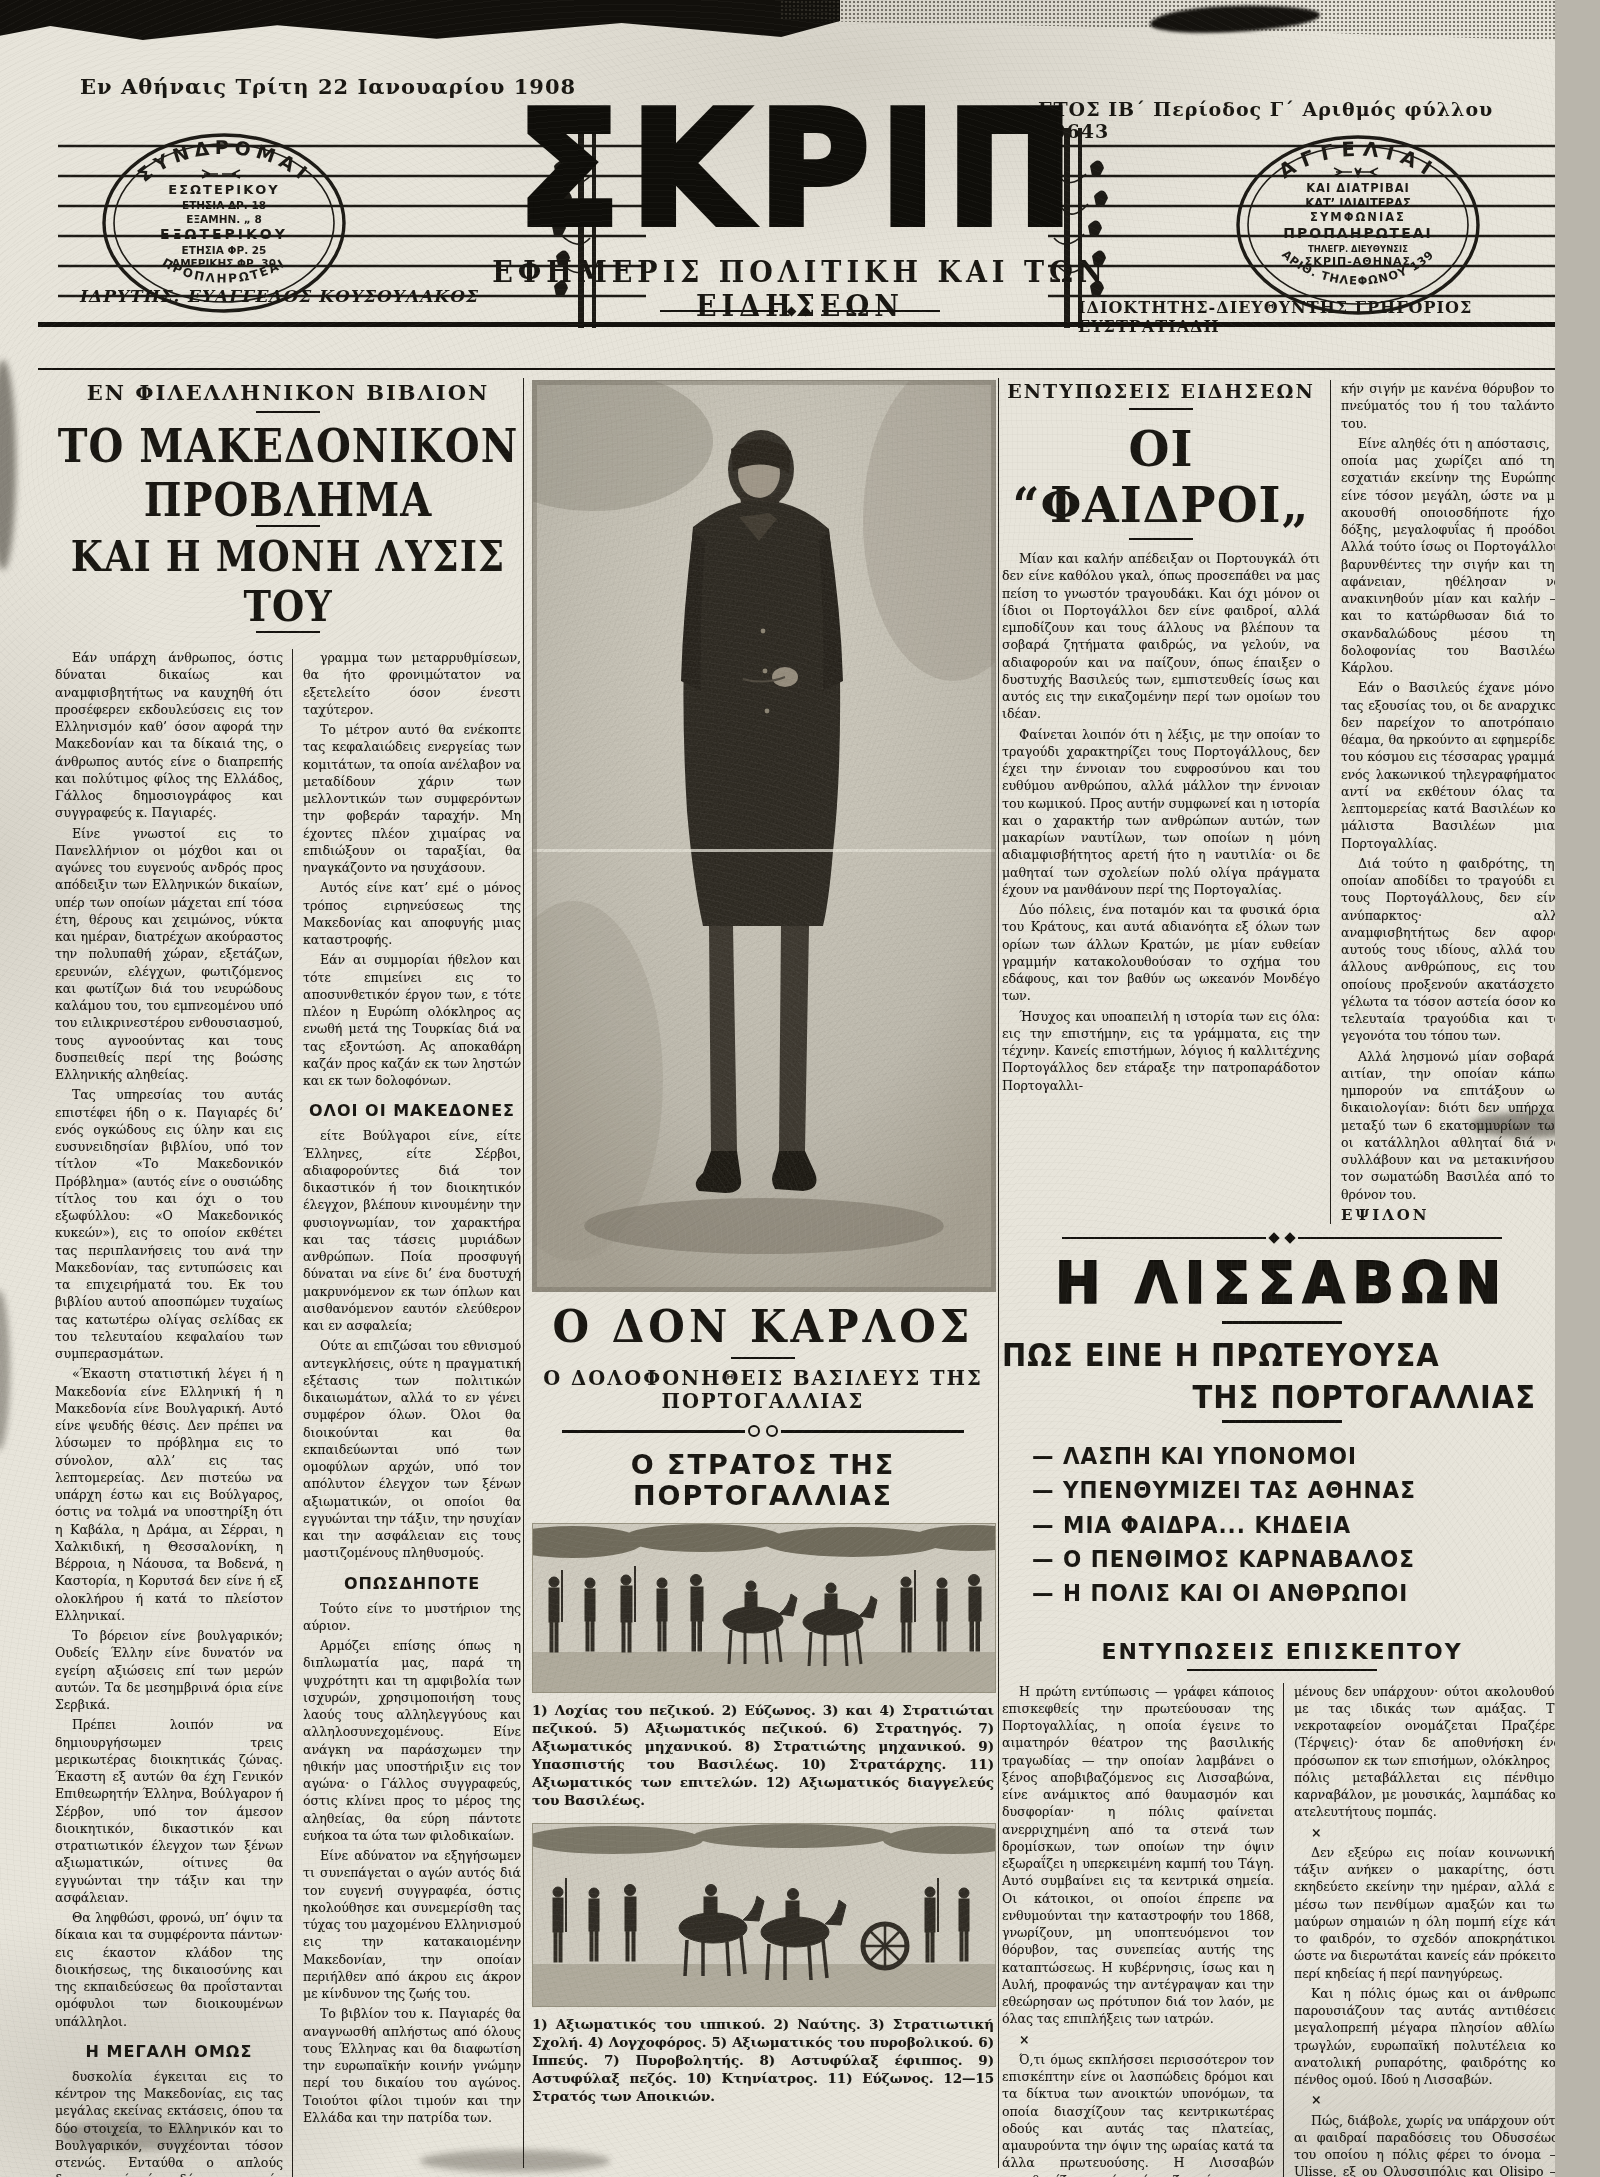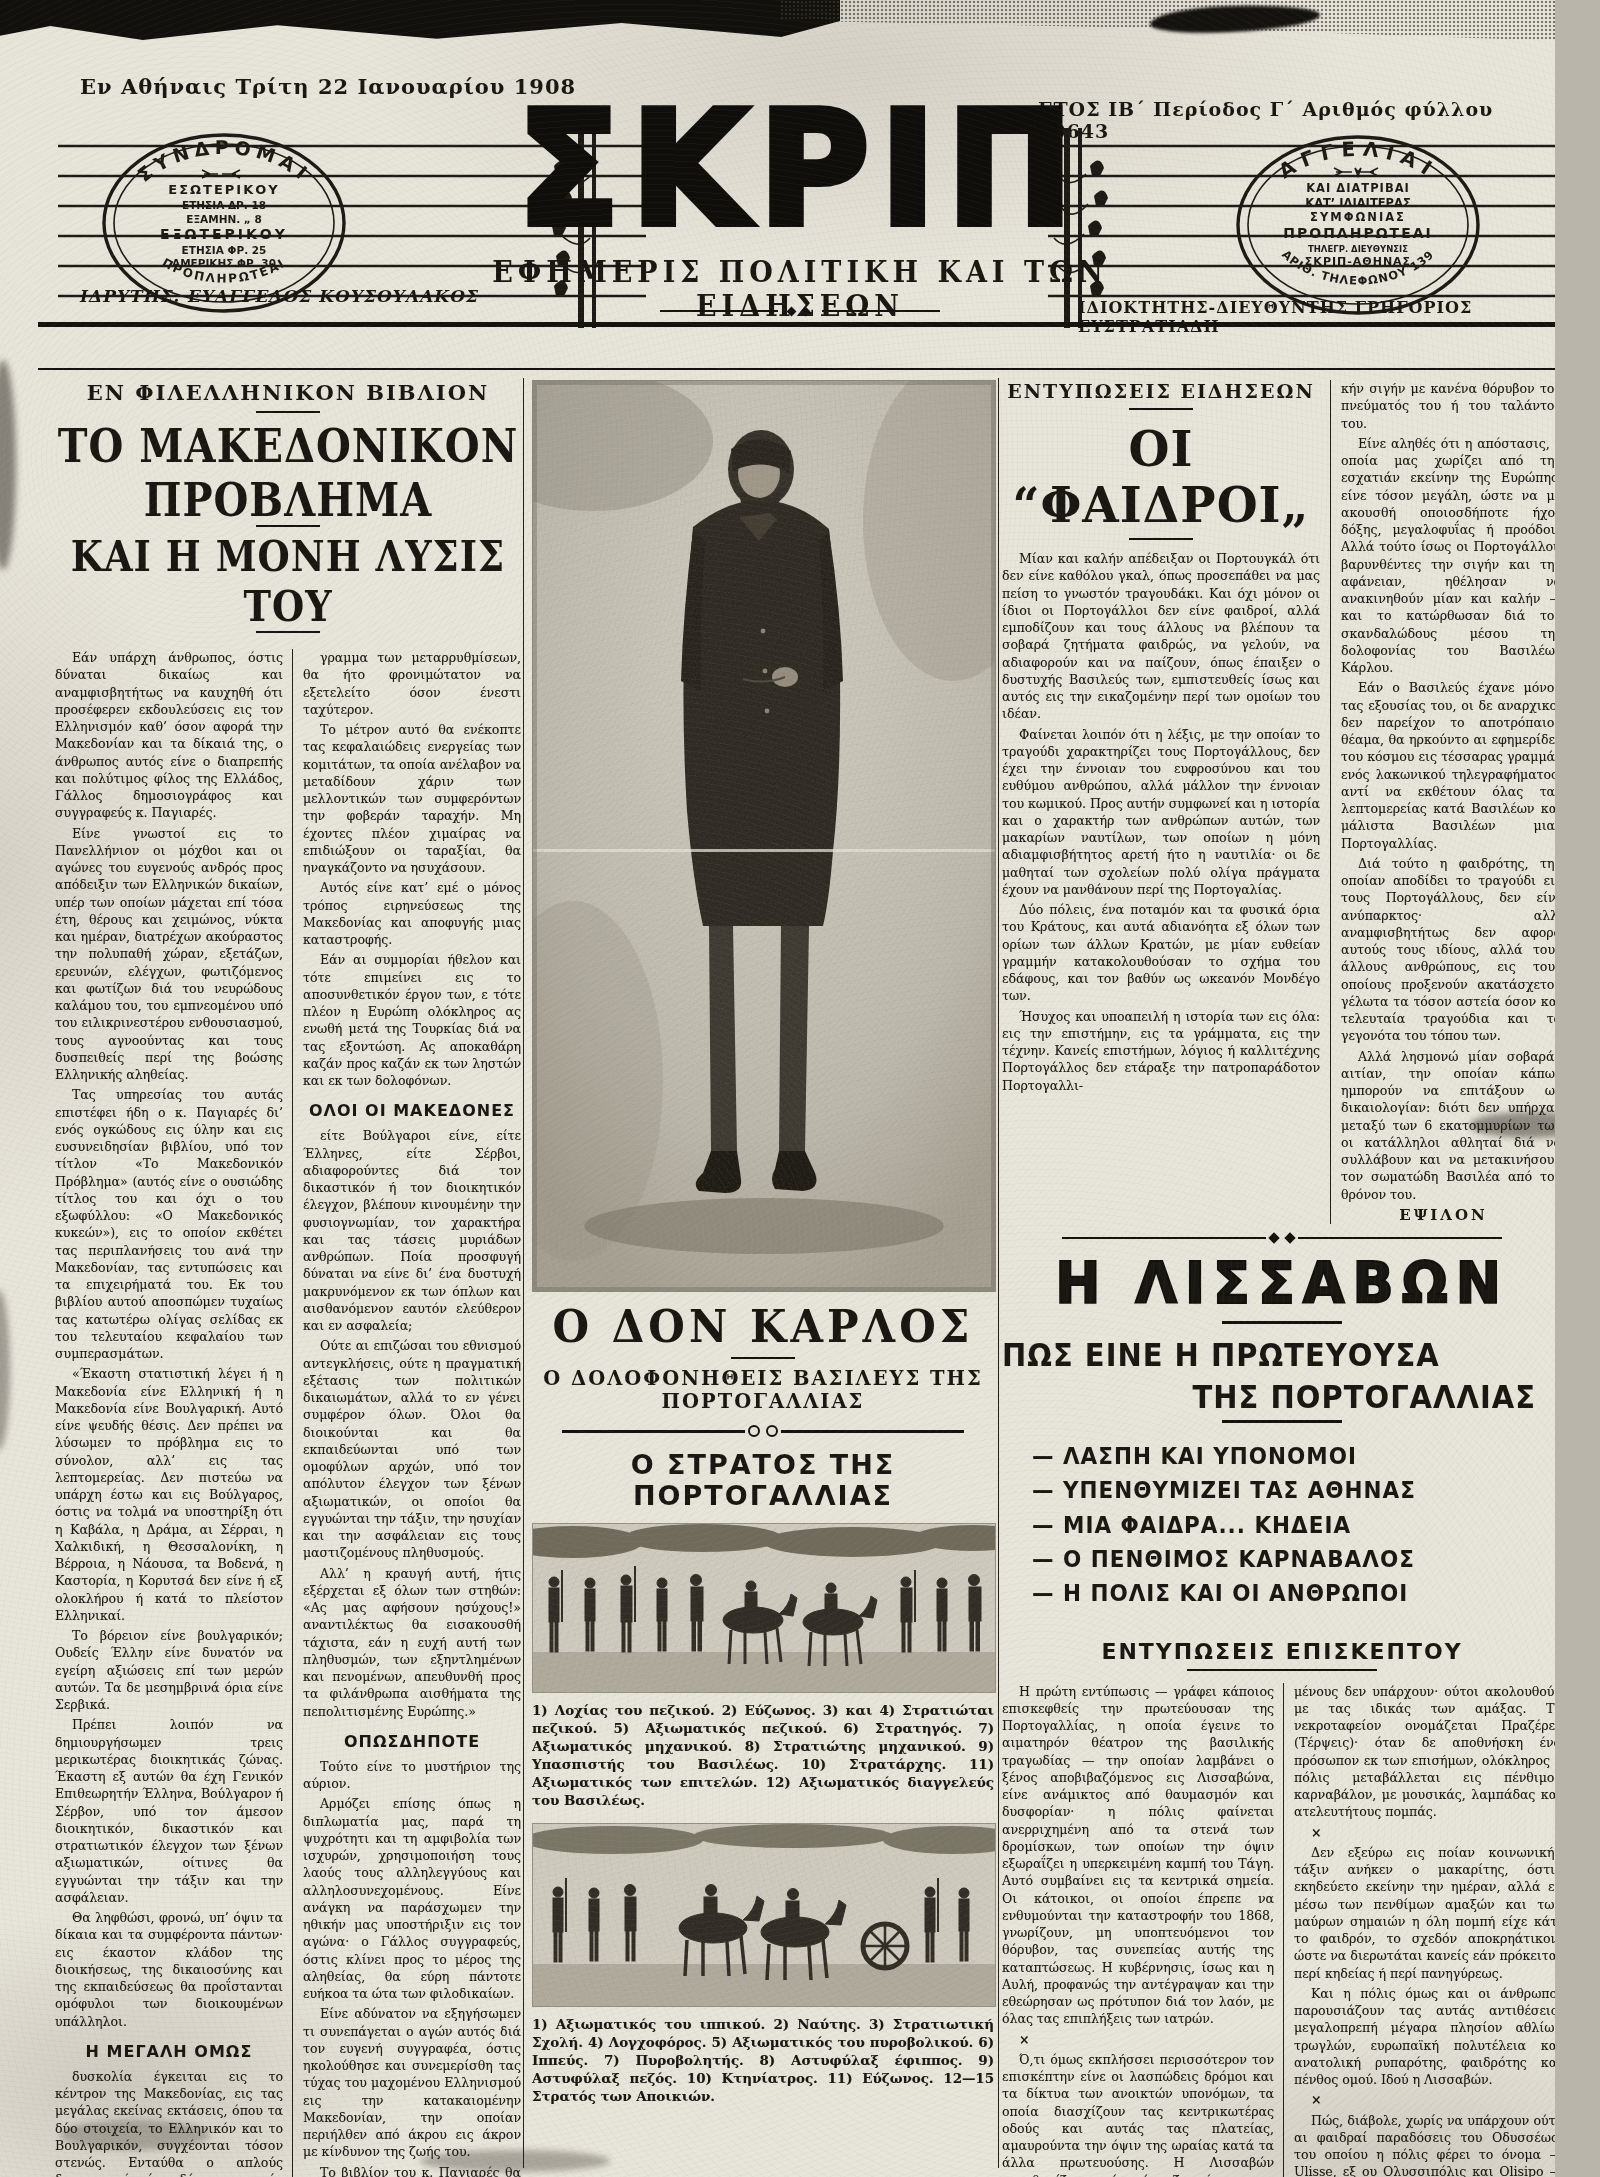--- a/index.html
+++ b/index.html
@@ -89,21 +89,21 @@
   .engraving{display:block;width:462px;margin-top:12px;border:1px solid #96917f;background:#d2cec3;}
   .caption{font-size:13.4px;font-weight:bold;line-height:1.35;text-align:justify;margin-top:8px;
     text-shadow:.3px .3px 0 rgba(25,22,16,.35);}
   
   .right-region{position:absolute;top:380px;left:1002px;width:560px;}
   .faidroi-row{display:flex;}
   .col4{width:318px;padding-right:10px;border-right:1px solid #23201a;}
   .col5{flex:1;padding-left:10px;}
   .kicker2{font-size:19px;font-weight:bold;text-align:center;letter-spacing:2px;}
   .faidroi-head{font-size:47px;font-weight:bold;text-align:center;letter-spacing:1px;margin:12px 0 4px 0;transform:scaleY(1.02);}
-  .signature{text-align:center;font-weight:bold;font-size:15px;letter-spacing:3px;padding-right:16px;}
+  .signature{text-align:left;font-weight:bold;font-size:15px;letter-spacing:3px;padding-right:16px;}
   .lisbon-head{margin-top:10px;}
   .orn2{display:flex;align-items:center;margin:0 60px 10px 60px;}
   .orn2 .l{flex:1;height:2px;background:#14120e;}
   .orn2 .dm{width:8px;height:8px;background:#14120e;transform:rotate(45deg);margin:0 4px;}
   .lisbon-title{font-family:"DejaVu Sans",sans-serif;font-weight:bold;font-size:54px;text-align:center;
     letter-spacing:8px;-webkit-text-stroke:2px #12100c;transform:scaleY(1.05);}
   .deck1{font-family:"DejaVu Sans",sans-serif;font-weight:bold;font-size:29px;letter-spacing:1px;
     margin-top:14px;text-align:left;transform:scaleY(1.1);}
   .deck2{font-family:"DejaVu Sans",sans-serif;font-weight:bold;font-size:29px;letter-spacing:1px;
     margin-top:8px;text-align:right;padding-right:26px;transform:scaleY(1.1);}
@@ -273,21 +273,20 @@
 
       </div>
       <div class="colB">
         <p class="body-p">γραμμα των μεταρρυθμίσεων, θα ήτο φρονιμώτατον να εξετελείτο όσον ένεστι ταχύτερον.</p>
         <p class="body-p">Το μέτρον αυτό θα ενέκοπτε τας κεφαλαιώδεις ενεργείας των κομιτάτων, τα οποία ανέλαβον να μεταδίδουν χάριν των μελλοντικών των συμφερόντων την φοβεράν ταραχήν. Μη έχοντες πλέον χιμαίρας να επιδιώξουν οι ταραξίαι, θα ηναγκάζοντο να ησυχάσουν.</p>
         <p class="body-p">Αυτός είνε κατ’ εμέ ο μόνος τρόπος ειρηνεύσεως της Μακεδονίας και αποφυγής μιας καταστροφής.</p>
         <p class="body-p">Εάν αι συμμορίαι ήθελον και τότε επιμείνει εις το αποσυνθετικόν έργον των, ε τότε πλέον η Ευρώπη ολόκληρος ας ενωθή μετά της Τουρκίας διά να τας εξοντώση. Ας αποκαθάρη καζάν προς καζάν εκ των ληστών και εκ των δολοφόνων.</p>
         <h4 class="subhead">ΟΛΟΙ ΟΙ ΜΑΚΕΔΟΝΕΣ</h4>
         <p class="body-p">είτε Βούλγαροι είνε, είτε Έλληνες, είτε Σέρβοι, αδιαφορούντες διά τον δικαστικόν ή τον διοικητικόν έλεγχον, βλέπουν κινουμένην την φυσιογνωμίαν, τον χαρακτήρα και τας τάσεις μυριάδων ανθρώπων. Ποία προσφυγή δύναται να είνε δι’ ένα δυστυχή μακρυνόμενον εκ των όπλων και αισθανόμενον εαυτόν ελεύθερον και εν ασφαλεία;</p>
         <p class="body-p">Ούτε αι επιζώσαι του εθνισμού αντεγκλήσεις, ούτε η πραγματική εξέτασις των πολιτικών δικαιωμάτων, αλλά το εν γένει συμφέρον όλων. Όλοι θα διοικούνται και θα εκπαιδεύωνται υπό των ομοφύλων αρχών, υπό τον απόλυτον έλεγχον των ξένων αξιωματικών, οι οποίοι θα εγγυώνται την τάξιν, την ησυχίαν και την ασφάλειαν εις τους μαστιζομένους πληθυσμούς.</p>
-        <p class="body-p">Αλλ’ η κραυγή αυτή, ήτις εξέρχεται εξ όλων των στηθών: «Ας μας αφήσουν ησύχους!» αναντιλέκτως θα εισακουσθή τάχιστα, εάν η ευχή αυτή των πληθυσμών, των εξηντλημένων και πενομένων, απευθυνθή προς τα φιλάνθρωπα αισθήματα της πεπολιτισμένης Ευρώπης.»</p>
         <h4 class="subhead">ΟΠΩΣΔΗΠΟΤΕ</h4>
         <p class="body-p">Τούτο είνε το μυστήριον της αύριον.</p>
         <p class="body-p">Αρμόζει επίσης όπως η διπλωματία μας, παρά τη ψυχρότητι και τη αμφιβολία των ισχυρών, χρησιμοποιήση τους λαούς τους αλληλεγγύους και αλληλοσυνεχομένους. Είνε ανάγκη να παράσχωμεν την ηθικήν μας υποστήριξιν εις τον αγώνα· ο Γάλλος συγγραφεύς, όστις κλίνει προς το μέρος της αληθείας, θα εύρη πάντοτε ευήκοα τα ώτα των φιλοδικαίων.</p>
         <p class="body-p">Είνε αδύνατον να εξηγήσωμεν τι συνεπάγεται ο αγών αυτός διά τον ευγενή συγγραφέα, όστις ηκολούθησε και συνεμερίσθη τας τύχας του μαχομένου Ελληνισμού εις την κατακαιομένην Μακεδονίαν, την οποίαν περιήλθεν από άκρου εις άκρον με κίνδυνον της ζωής του.</p>
         <p class="body-p">Το βιβλίον του κ. Παγιαρές θα αναγνωσθή απλήστως από όλους τους Έλληνας και θα διαφωτίση την ευρωπαϊκήν κοινήν γνώμην περί του δικαίου του αγώνος. Τοιούτοι φίλοι τιμούν και την Ελλάδα και την πατρίδα των.</p>
       </div>
     </div>
   </section>
 
   <section class="center-col">

